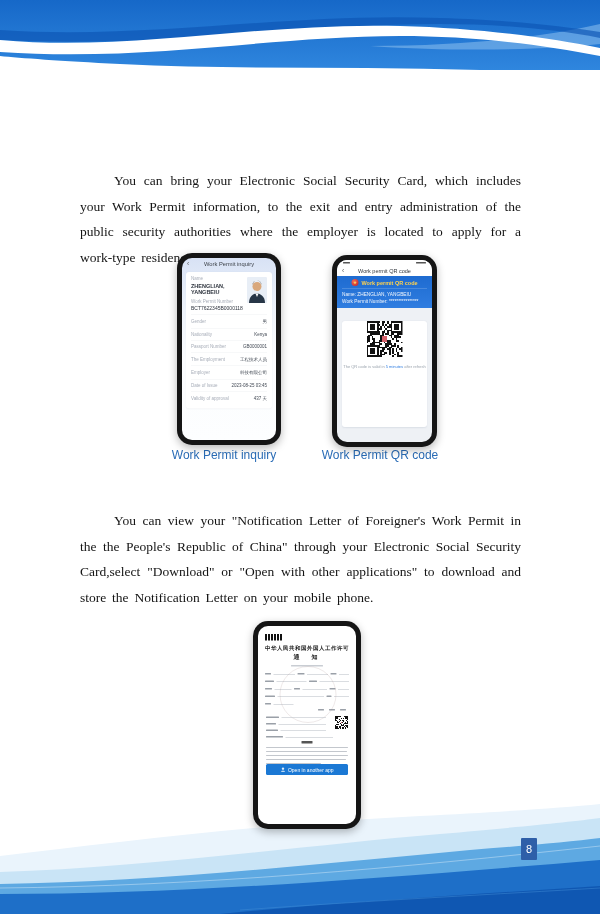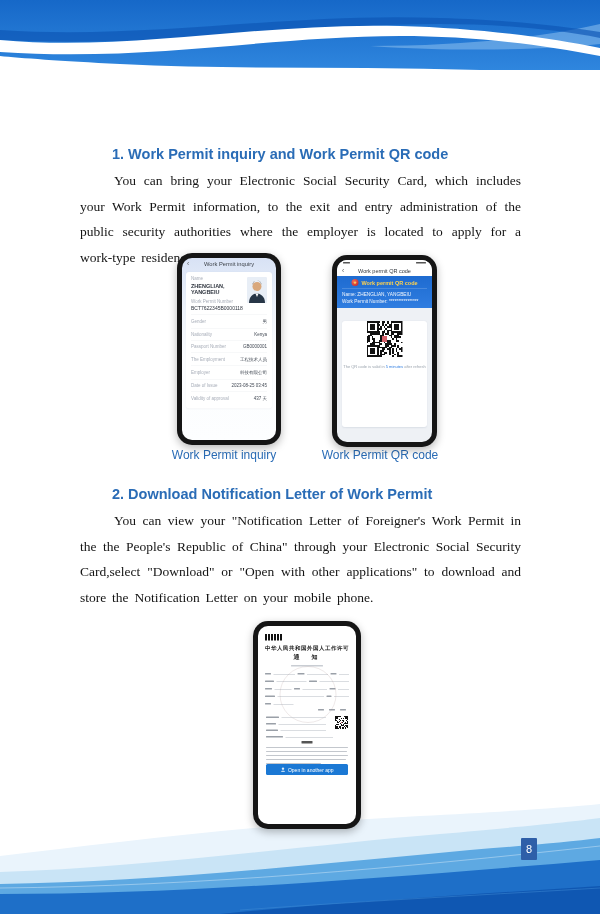--- a/index.html
+++ b/index.html
@@ -115,21 +115,20 @@
   <svg class="wave-bottom" viewBox="0 0 600 112" preserveAspectRatio="none">
     <path d="M0,54 C120,40 260,22 420,14 C500,10 560,6 600,2 L600,30 C480,36 320,52 180,68 C110,76 50,74 0,70 Z" fill="#eaf4fc"></path>
     <path d="M0,70 C140,66 300,44 440,32 C520,25 570,20 600,16 L600,44 C470,52 330,70 200,84 C120,92 50,88 0,82 Z" fill="#c9e4f6"></path>
     <path d="M0,82 C150,80 320,62 470,48 C520,44 570,40 600,36 L600,70 C480,74 360,86 240,96 C150,103 60,98 0,92 Z" fill="#5ea9e2"></path>
     <path d="M0,92 C180,92 360,78 600,58 L600,112 H0 Z" fill="#1e6fc8"></path>
     <path d="M220,112 C340,100 480,92 600,84 L600,112 Z" fill="#0d54ae" opacity=".85"></path>
     <path d="M0,86 C200,84 400,66 600,44" stroke="#ffffff" stroke-width="1" fill="none" opacity=".35"></path>
     <path d="M240,108 C380,98 500,92 600,86" stroke="#3f8cd6" stroke-width="1" fill="none" opacity=".5"></path>
   </svg>
 
-  <div class="h2 h2a">1. Work Permit inquiry and Work Permit QR code</div>
   <div class="para p1">You can bring your Electronic Social Security Card, which includes your Work Permit information, to the exit and entry administration of the public security authorities where the employer is located to apply for a work-type residence permit.</div>
 
   <div class="phone phone1">
     <div class="screen scr1">
       <div class="shrink">
         <div class="app-header">
           <span class="back">‹</span>
           <span>Work Permit inquiry</span>
         </div>
         <div class="card1">
@@ -363,21 +362,20 @@
             <span>The QR code is valid in </span><span class="acc">5 minutes</span><span> after refresh</span>
           </div>
         </div>
       </div>
     </div>
   </div>
 
   <div class="caption cap1">Work Permit inquiry</div>
   <div class="caption cap2">Work Permit QR code</div>
 
-  <div class="h2 h2b">2. Download Notification Letter of Work Permit</div>
   <div class="para p2">You can view your "Notification Letter of Foreigner's Work Permit in the the People's Republic of China" through your Electronic Social Security Card,select "Download" or "Open with other applications" to download and store the Notification Letter on your mobile phone.</div>
 
   <div class="phone phone3">
     <div class="screen scr3">
       <div class="shrink">
         <div class="letter">
           <div class="watermark"></div>
           <div class="barcode"></div>
           <div class="ltitle1">中华人民共和国外国人工作许可</div>
           <div class="ltitle2">通　知</div>

